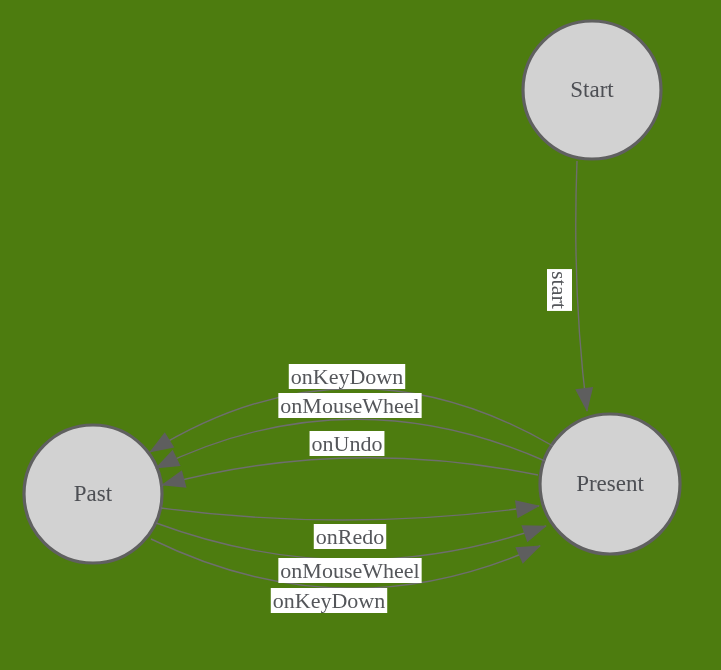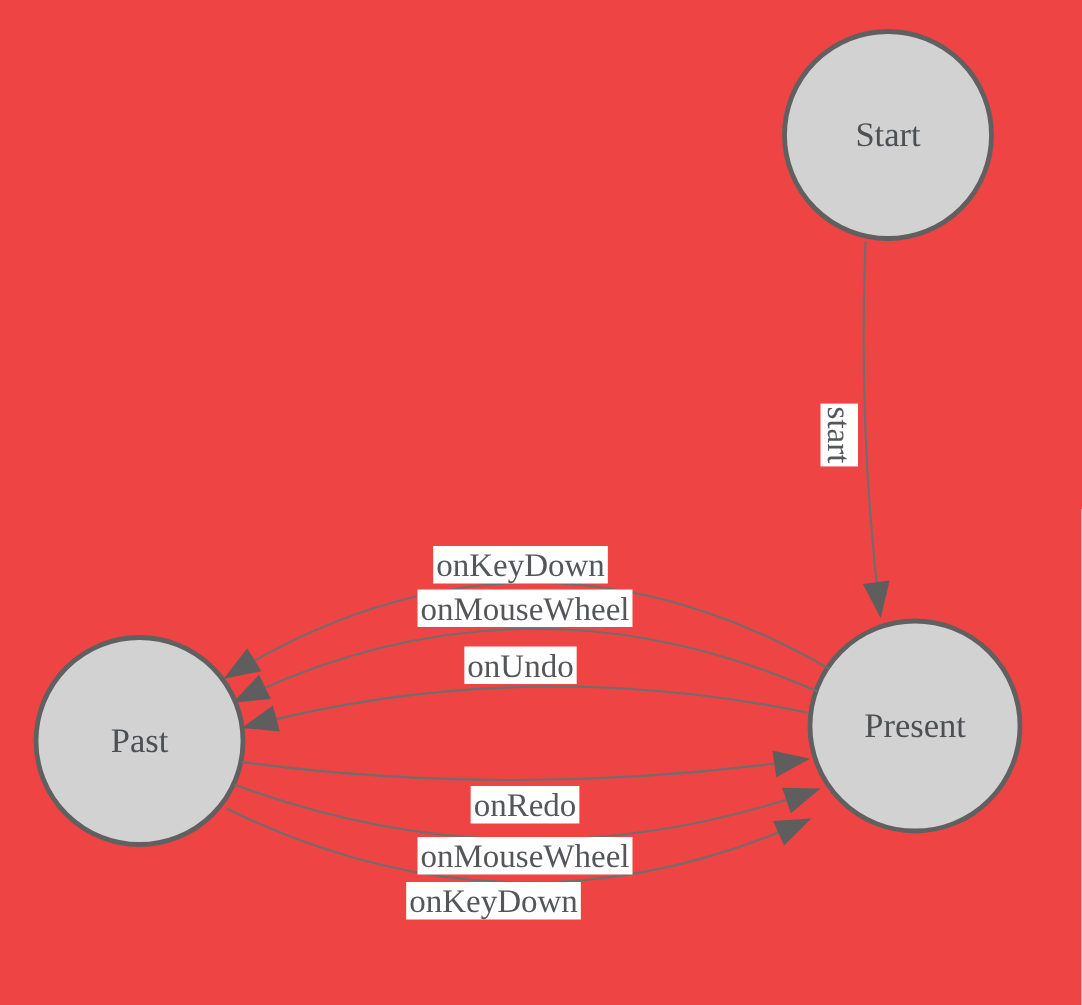--- a/index.html
+++ b/index.html
@@ -4,21 +4,21 @@
 <style>
   html, body {
     margin: 0;
     padding: 0;
     background: #ffffff;
   }
   .stage {
     width: 721px;
     height: 670px;
     position: relative;
-    background: #ef4444;
+    background: #4d7c0f;
     overflow: hidden;
   }
   svg {
     display: block;
   }
   .edge-path {
     fill: none;
     stroke-width: 1.4px;
   }
   .node-circle {

